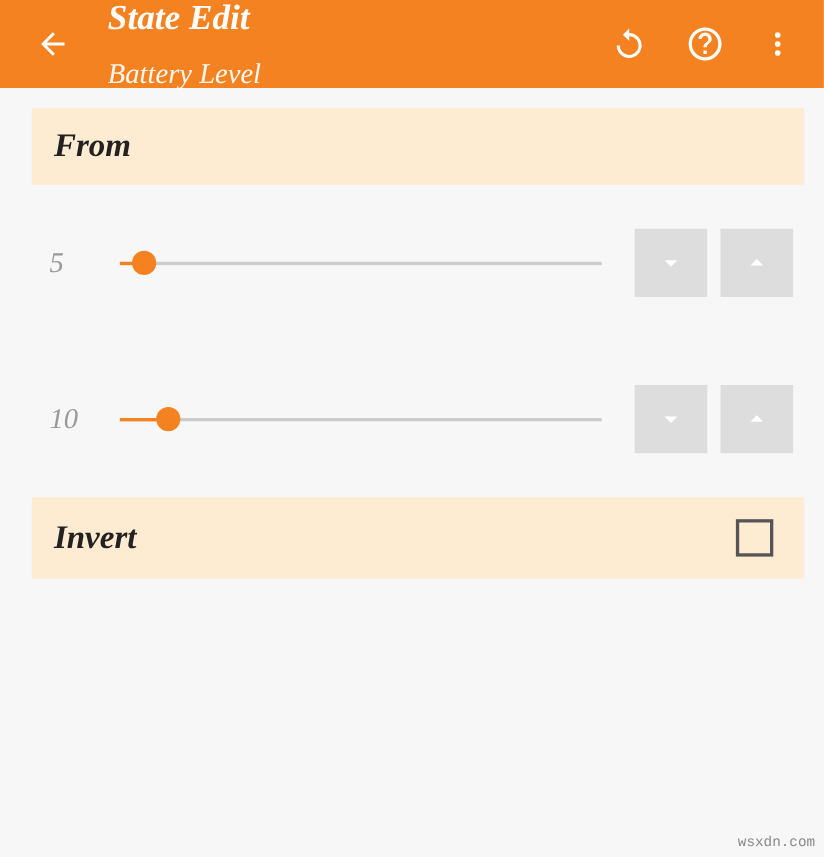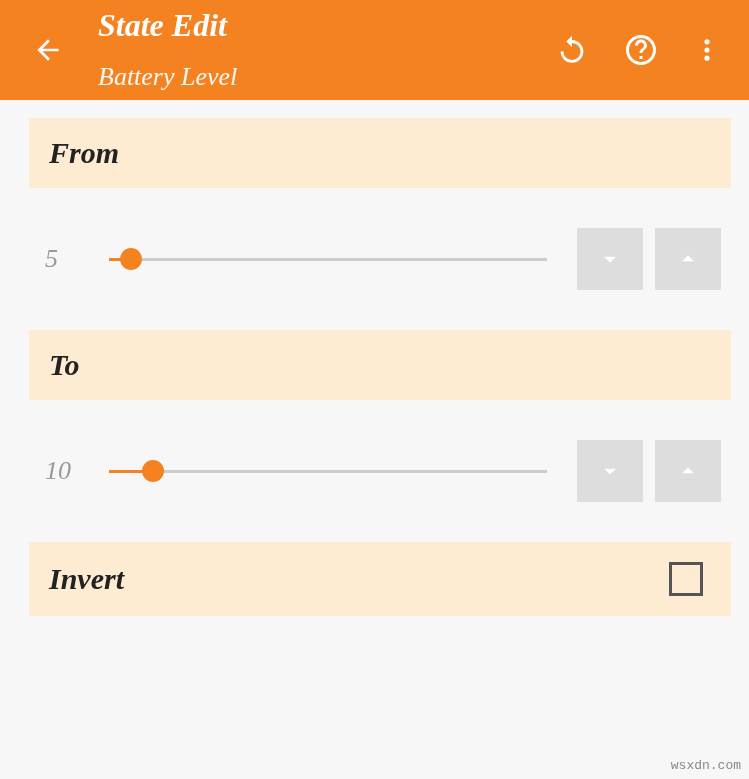--- a/index.html
+++ b/index.html
@@ -6,21 +6,21 @@
     body {
       width: 749px;
       height: 779px;
       background: #f7f7f7;
       font-family: "Comic Sans MS", "Marker Felt", cursive;
       overflow: hidden;
       position: relative;
     }
     .appbar {
       background: #f58220;
-      height: 100px;
+      height: 80px;
       display: flex;
       align-items: center;
       padding: 0 18px;
       color: #fff;
     }
     .appbar .back {
       width: 60px;
       display: flex;
       align-items: center;
       justify-content: center;
@@ -204,23 +204,20 @@
         </svg>
       </div>
       <div class="step-btn">
         <svg width="28" height="28" viewBox="0 0 24 24">
           <path d="M7 14l5-5 5 5z" fill="#fff"></path>
         </svg>
       </div>
     </div>
   </div>
 
-  <div class="section-header">
-    <span>To</span>
-  </div>
 
   <div class="slider-row">
     <div class="value-label">10</div>
     <div class="slider-wrap">
       <div class="track">
         <div class="track-fill" style="width:10%"></div>
       </div>
       <div class="thumb" style="left:10%"></div>
     </div>
     <div class="stepper">

